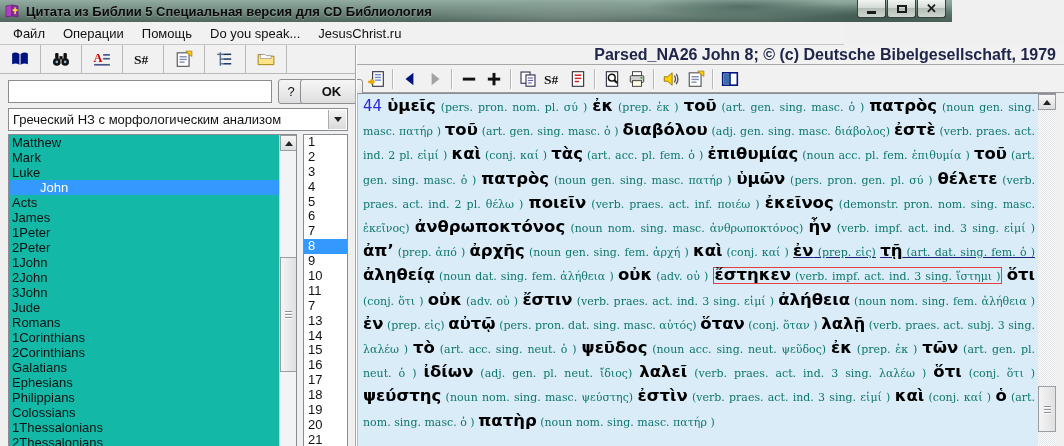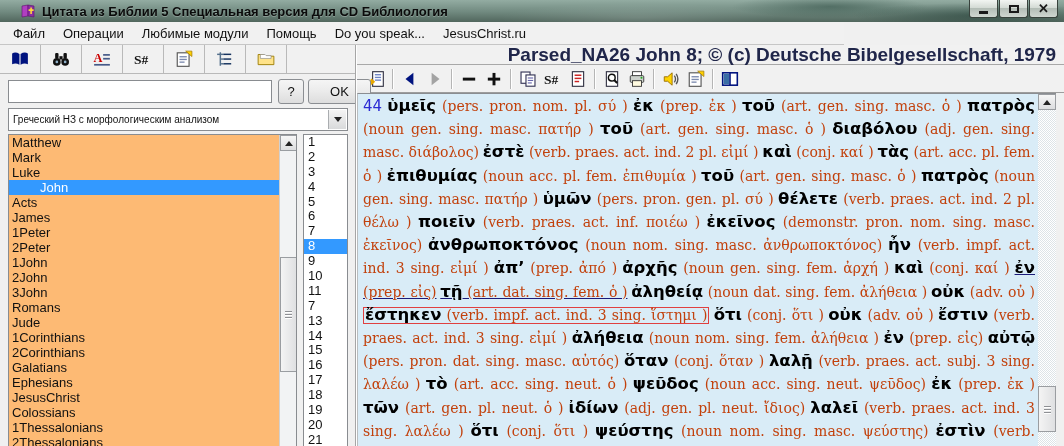--- a/index.html
+++ b/index.html
@@ -7,27 +7,27 @@
   body {
     position:relative;
     font-family:"Liberation Sans", sans-serif;
     background:#f0f0f0;
     font-size:13px;
     color:#111;
   }
 
   
   .titlebar{
-    position:absolute; top:0; left:0; width:1064px; height:22px;
+    position:absolute; top:0; left:0; width:952px; height:22px;
     background:
       radial-gradient(140px 16px at 78% 30%, rgba(28,60,50,.45) 0%, transparent 70%),
       radial-gradient(180px 18px at 92% 70%, rgba(24,52,44,.5) 0%, transparent 70%),
       radial-gradient(200px 20px at 60% 80%, rgba(255,255,255,.12) 0%, transparent 70%),
       linear-gradient(180deg,#93aca2 0%,#70897f 55%,#51665d 100%);
-    display:flex; align-items:center; padding-left:20px;
+    display:flex; align-items:center; padding-left:4px;
   }
   .app-icon{ width:16px; height:16px; display:inline-block; flex:0 0 16px; }
   .title-text{ margin-left:6px; font-weight:bold; color:#0b0b0b; font-size:13px;
     text-shadow:0 1px 0 rgba(255,255,255,.25); white-space:nowrap; }
   .win-btns{ position:absolute; right:6px; top:0; display:flex; }
   .win-btn{
     width:29px; height:18px; margin-left:1px;
     background:linear-gradient(180deg,#f2f5f2 0%,#d4dbd5 45%,#b3bdb6 50%,#cfd6d0 100%);
     border:1px solid #38423c; border-top:none; border-radius:0 0 3px 3px;
     display:flex; align-items:center; justify-content:center;
@@ -54,21 +54,21 @@
     width:41px; display:flex; align-items:center; justify-content:center;
     border-right:1px solid #b9b9b9;
   }
   .ic{ width:18px; height:18px; display:inline-flex; align-items:center; justify-content:center; }
   .ic svg{ width:18px; height:18px; }
 
   .module-info-bar{
     position:absolute; top:45px; left:357px; width:707px; height:20px;
     background:#f1f1f1; border-bottom:1px solid #a8a8a8;
     text-align:right; padding-right:8px;
-    font-weight:bold; font-size:19px; color:#20264a; line-height:19px;
+    font-weight:bold; font-size:16px; color:#20264a; line-height:19px;
     white-space:nowrap;
   }
 
   
   .text-toolbar{
     position:absolute; top:65px; left:357px; width:707px; height:28px;
     background:#f1f1f1; border-bottom:1px solid #9d9d9d;
     display:flex; align-items:center; padding-left:6px;
   }
   .tb-btn{ width:25px; height:24px; display:flex; align-items:center; justify-content:center; border-radius:2px; }
@@ -80,39 +80,39 @@
     border:1px solid #898c90; background:#fff; font-size:13px; padding:2px 4px;
     font-family:"Liberation Sans",sans-serif;
   }
   .btn{
     position:absolute; top:79px; height:25px;
     background:linear-gradient(180deg,#f5f5f5 0%,#ececec 45%,#dddddd 100%);
     border:1px solid #8b8e92; border-radius:3px;
     font-size:13px; display:flex; align-items:center; justify-content:center;
   }
   .btn-help{ left:278px; width:26px; }
-  .btn-ok{ left:308px; width:63px; }
+  .btn-ok{ left:300px; width:63px;font-weight:bold; }
 
   .combo{
     position:absolute; left:8px; top:108px; width:340px; height:23px;
     border:1px solid #898c90; background:#fff;
-    display:flex; align-items:center; padding-left:4px; font-size:10px;
+    display:flex; align-items:center; padding-left:4px; font-size:13px;
   }
   .combo-arrow{
     position:absolute; right:1px; top:1px; width:18px; height:19px;
     background:linear-gradient(180deg,#f4f4f4,#d9dadb);
     border-left:1px solid #aaadb0; display:flex; align-items:center; justify-content:center;
   }
   .tri-down{ width:0;height:0;border-left:4px solid transparent;border-right:4px solid transparent;border-top:5px solid #222; }
   .tri-up{ width:0;height:0;border-left:4px solid transparent;border-right:4px solid transparent;border-bottom:5px solid #222; }
 
   
   .book-list{
     position:absolute; left:8px; top:134px; width:289px; height:312px;
-    border:1px solid #898c90; border-bottom:none; background:#fdba74; overflow:hidden;
+    border:1px solid #898c90; border-bottom:none; background:#14b8a6; overflow:hidden;
   }
   .book-items{ position:absolute; left:0; top:0; right:17px; bottom:0; overflow:hidden; }
   .list-row{ height:15px; line-height:15px; padding-left:3px; white-space:nowrap; font-size:13px; }
   .list-row.selected{ background:#3399ff; color:#fff;padding-left:31px; }
 
   .list-scroll{
     position:absolute; right:0; top:0; width:17px; bottom:0;
     background:#f2f3f4; border-left:1px solid #d0d0d0;
   }
   .scroll-btn{
@@ -141,21 +141,21 @@
     position:absolute; left:357px; top:93px; width:707px; height:353px;
     background:#d9ecf7; border-top:1px solid #8a8d91; border-left:1px solid #b9bcbe;
     overflow:hidden;
   }
   .verse-text{
     position:absolute; left:5px; top:1px; width:672px;
     text-align:justify; line-height:22.2px;
   }
   .vnum{ font-family:"DejaVu Sans",sans-serif; font-weight:normal; font-size:15px; color:#2b2bd4; }
   .gw{ font-family:"DejaVu Sans",sans-serif; font-weight:bold; font-size:16.5px; color:#000; }
-  .pp{ font-family:"DejaVu Serif",serif; font-size:14px; color:#c2410c; }
+  .pp{ font-family:"DejaVu Serif",serif; font-size:11px; color:#0f766e; }
   .seg{ }
   .seg.uline{ text-decoration:underline; text-decoration-color:#1b1b7a; }
   .seg.redbox{ border:1px solid #e04040; padding:0 1px; }
 
   .v-scroll{
     position:absolute; right:8px; top:94px; width:18px; height:352px;
     background-color:#eef2f5;
     background-image:repeating-conic-gradient(#ffffff 0% 25%, #dde3e7 0% 50%);
     background-size:2px 2px;
   }
@@ -184,21 +184,20 @@
       </div>
     <div class="win-btn">
         <div class="glyph-close">✕</div>
       </div>
   </div>
 </div>
 
 <div class="menubar" id="menubar">
     <div class="menu-item">Файл</div>
     <div class="menu-item">Операции</div>
-    <div class="menu-item">Любимые модули</div>
     <div class="menu-item">Помощь</div>
     <div class="menu-item">Do you speak...</div>
     <div class="menu-item">JesusChrist.ru</div>
   </div>
 
 <div class="tabstrip" id="tabstrip">
     <div class="tab-btn">
       <span class="ic">
         <svg viewBox="0 0 16 16">
           <path d="M1 3 Q4.2 1.4 7.5 3.6 L7.5 13 Q4.2 11 1 12.6 Z" fill="#00137f"></path>
@@ -412,27 +411,27 @@
       <div class="list-row">Mark</div>
       <div class="list-row">Luke</div>
       <div class="list-row selected">John</div>
       <div class="list-row">Acts</div>
       <div class="list-row">James</div>
       <div class="list-row">1Peter</div>
       <div class="list-row">2Peter</div>
       <div class="list-row">1John</div>
       <div class="list-row">2John</div>
       <div class="list-row">3John</div>
+      <div class="list-row">Jude</div>
       <div class="list-row">Romans</div>
-      <div class="list-row">Jude</div>
       <div class="list-row">1Corinthians</div>
       <div class="list-row">2Corinthians</div>
       <div class="list-row">Galatians</div>
       <div class="list-row">Ephesians</div>
-      <div class="list-row">JesusChrist</div>
+      <div class="list-row">Philippians</div>
       <div class="list-row">Colossians</div>
       <div class="list-row">1Thessalonians</div>
       <div class="list-row">2Thessalonians</div>
     </div>
   <div class="list-scroll">
     <div class="scroll-btn">
         <span class="tri-up"></span>
       </div>
     <div class="scroll-thumb" style="top:122px; height:115px;">
       <span class="grip"></span>

